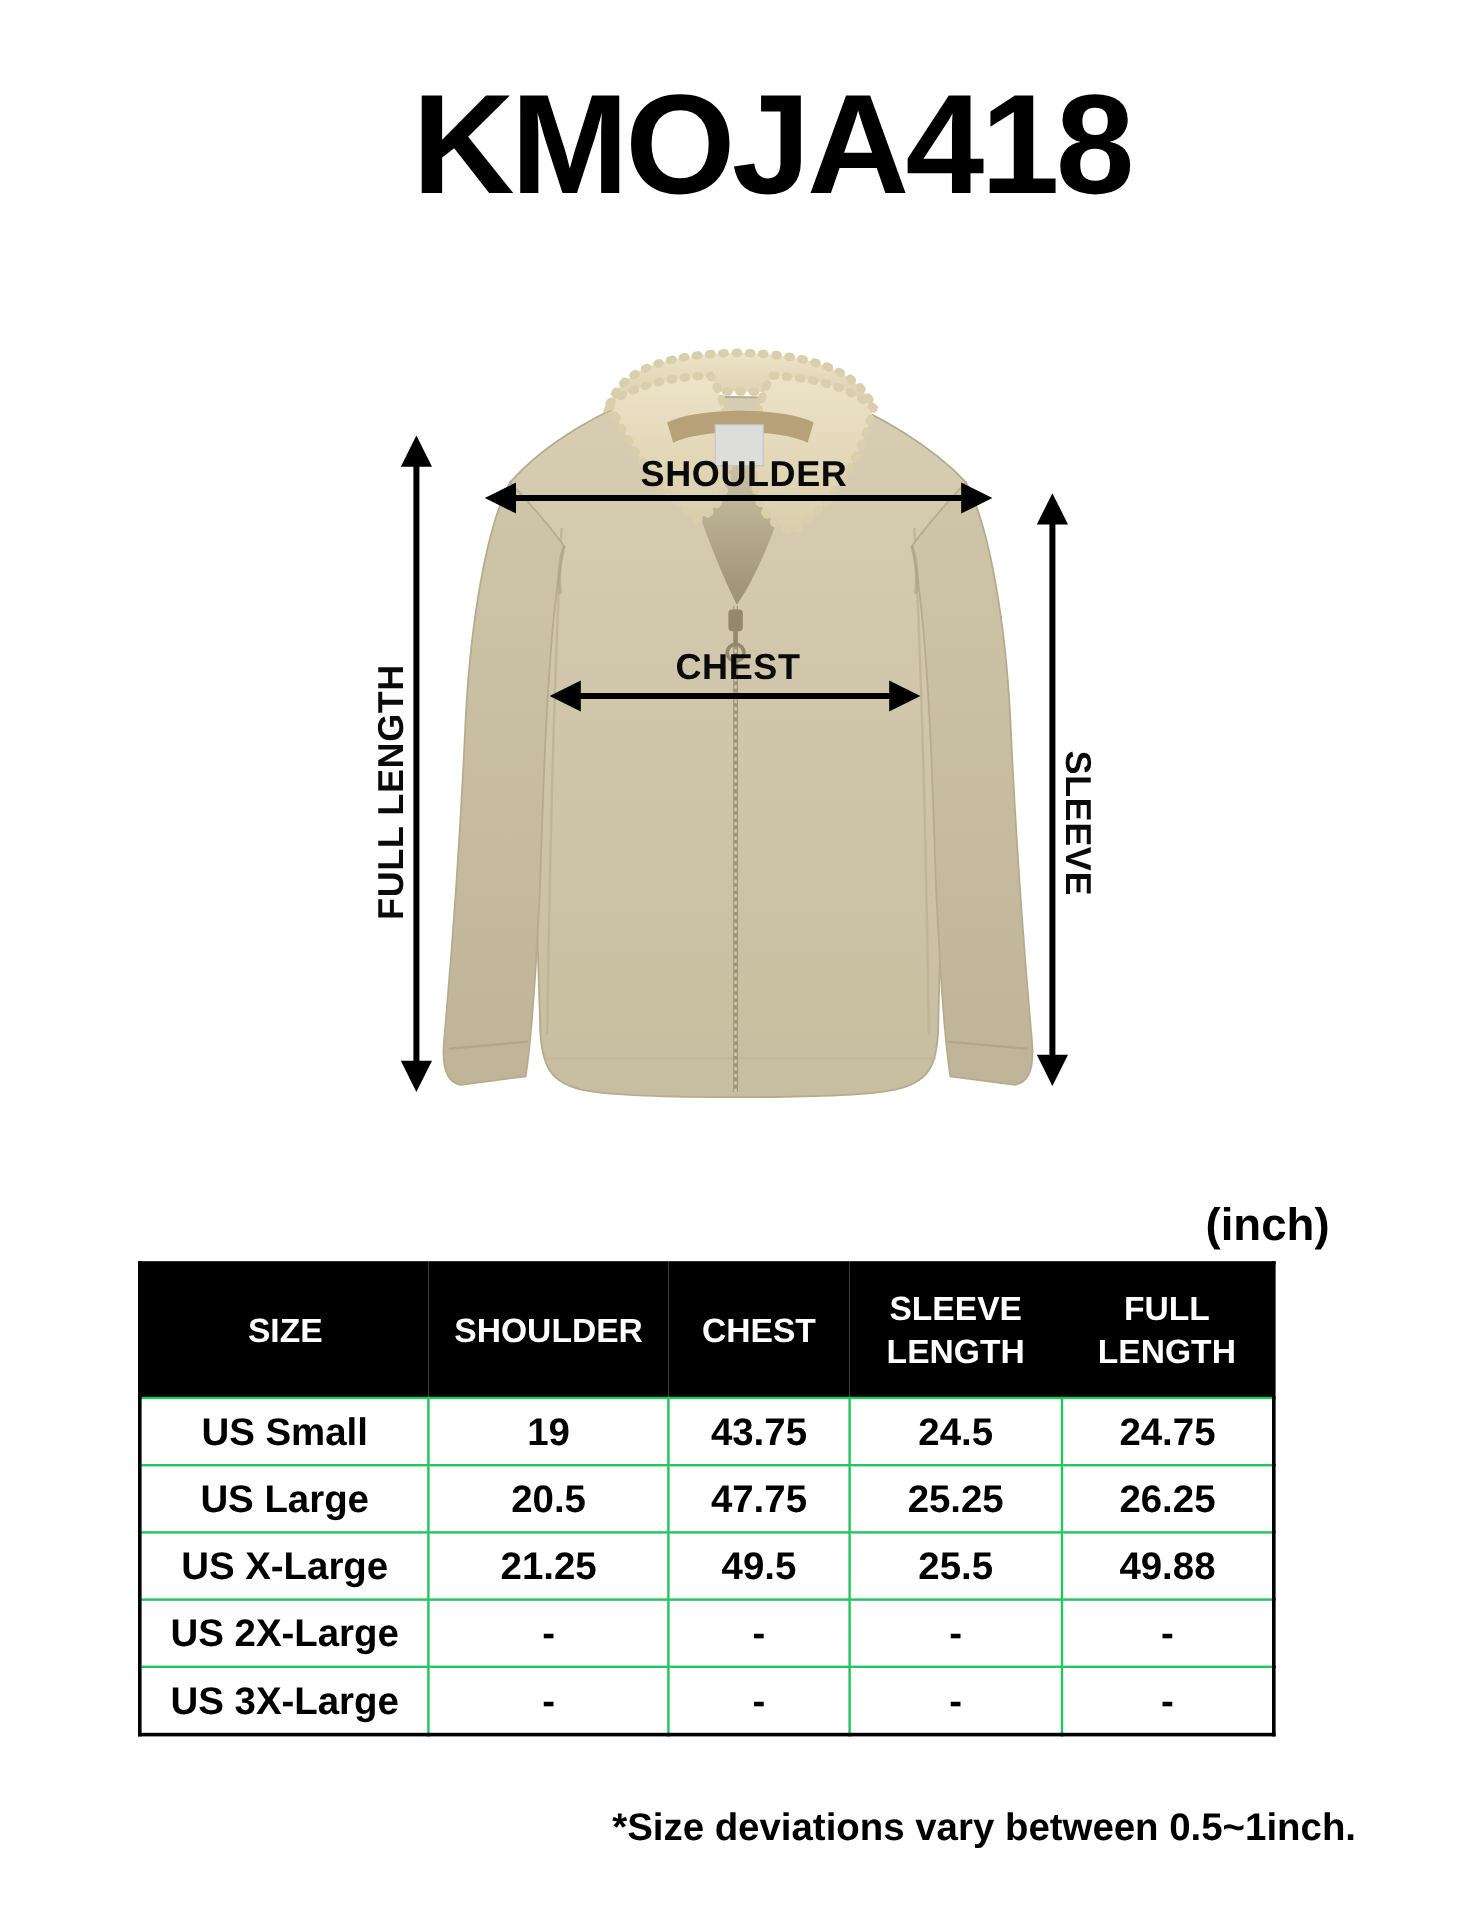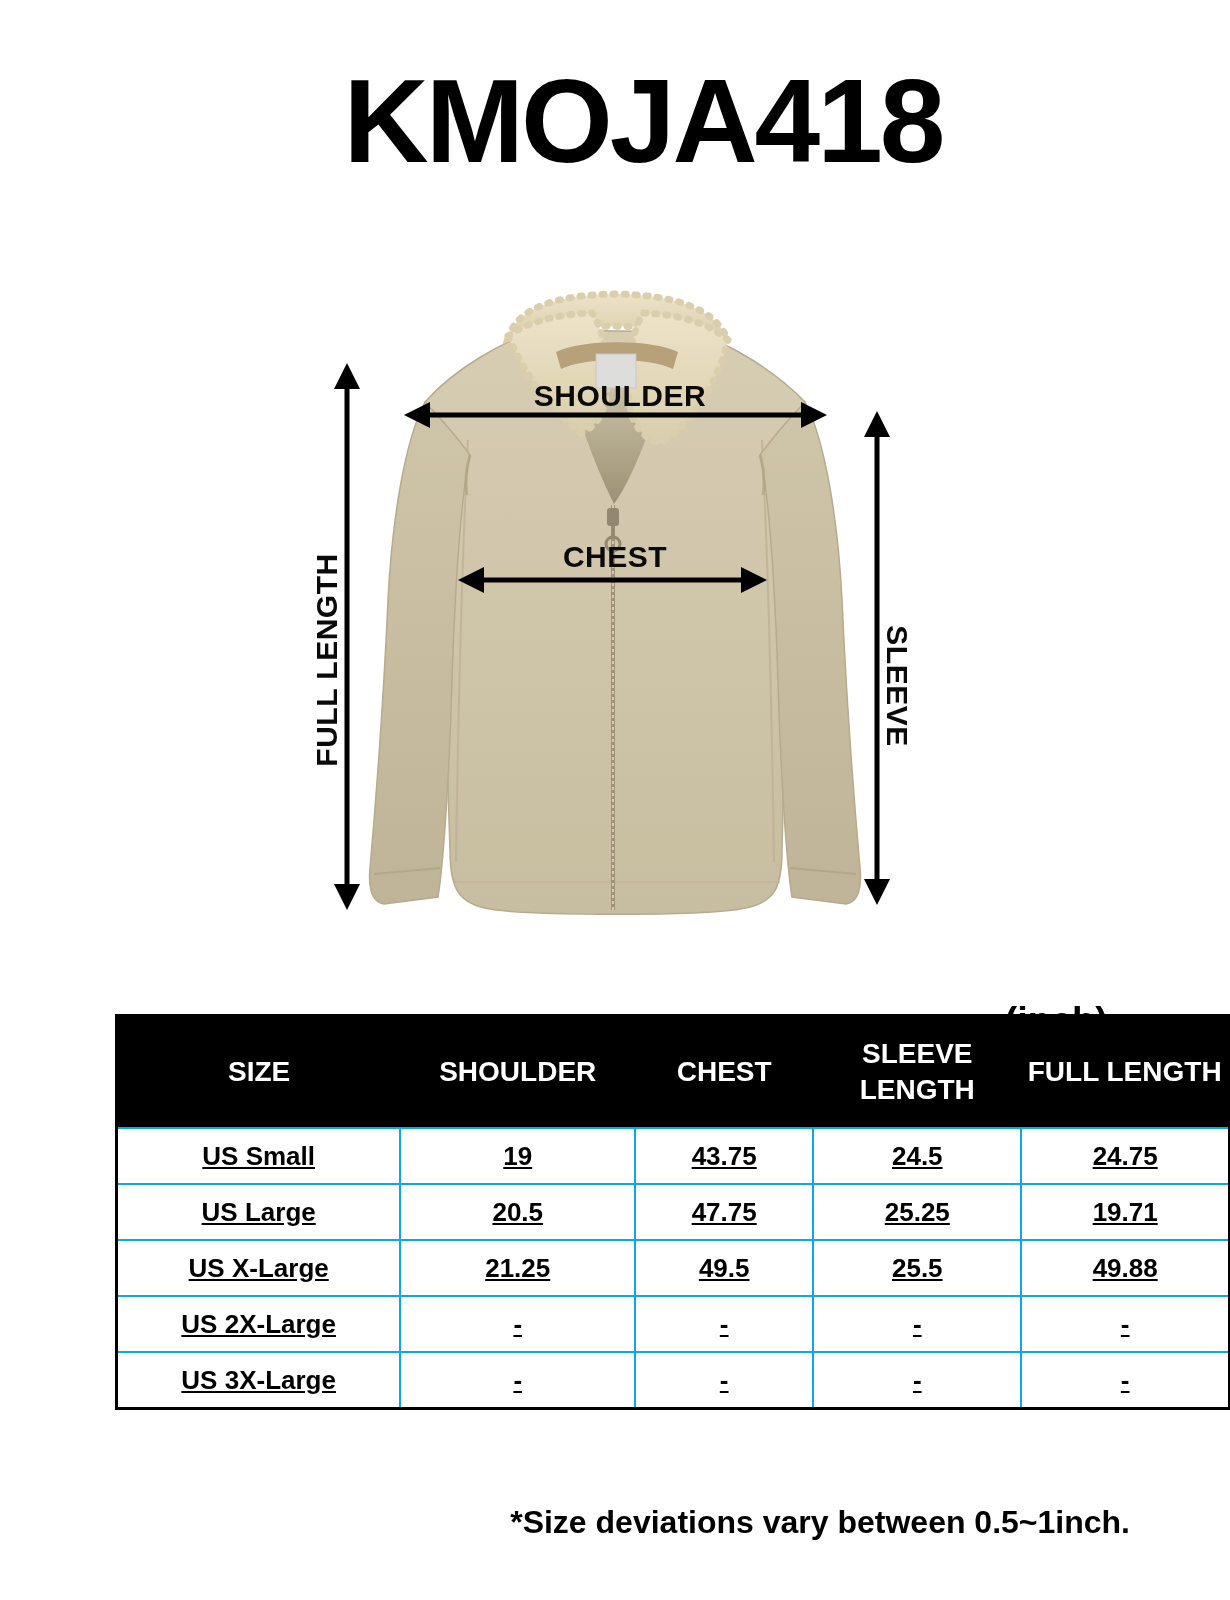--- a/index.html
+++ b/index.html
@@ -17,33 +17,32 @@
     position:absolute; font-weight:700; font-size:30px; color:#0a0a0a;
     white-space:nowrap; transform:translate(-50%,-50%); letter-spacing:0.5px;
   }
   .rot-ccw { transform:translate(-50%,-50%) rotate(-90deg); }
   .rot-cw  { transform:translate(-50%,-50%) rotate(90deg); }
   .unit-label {
     position:absolute; top:1000px; right:122px;
     font-size:38px; font-weight:700;
   }
   table.size-table {
-    position:absolute; top:1014px; left:115px; width:1116px;
+    position:absolute; top:1051px; left:115px; width:948px;
     border-collapse:collapse; table-layout:fixed;
     border:3px solid #000;
-    text-decoration:underline;
   }
   .size-table thead th {
     background:#000; color:#fff; font-size:28px; font-weight:700;
     height:110px; line-height:1.3; padding:0 6px; vertical-align:middle;
     border:none; text-align:center;
   }
   .size-table tbody td {
-    border:2px solid #0ea5e9; text-align:center; vertical-align:middle;
-    font-size:26px; font-weight:700; height:52px; color:#000; background:#fff;
+    border:2px solid #22c55e; text-align:center; vertical-align:middle;
+    font-size:32px; font-weight:700; height:52px; color:#000; background:#fff;
   }
   .footnote {
     position:absolute; top:1504px; right:100px;
     font-size:32px; font-weight:700; white-space:nowrap;
   }
 </style>
 </head>
 <body>
 
 <div class="page">
@@ -173,21 +172,21 @@
         <td>19</td>
         <td>43.75</td>
         <td>24.5</td>
         <td>24.75</td>
       </tr>
       <tr>
         <td>US Large</td>
         <td>20.5</td>
         <td>47.75</td>
         <td>25.25</td>
-        <td>19.71</td>
+        <td>26.25</td>
       </tr>
       <tr>
         <td>US X-Large</td>
         <td>21.25</td>
         <td>49.5</td>
         <td>25.5</td>
         <td>49.88</td>
       </tr>
       <tr>
         <td>US 2X-Large</td>

